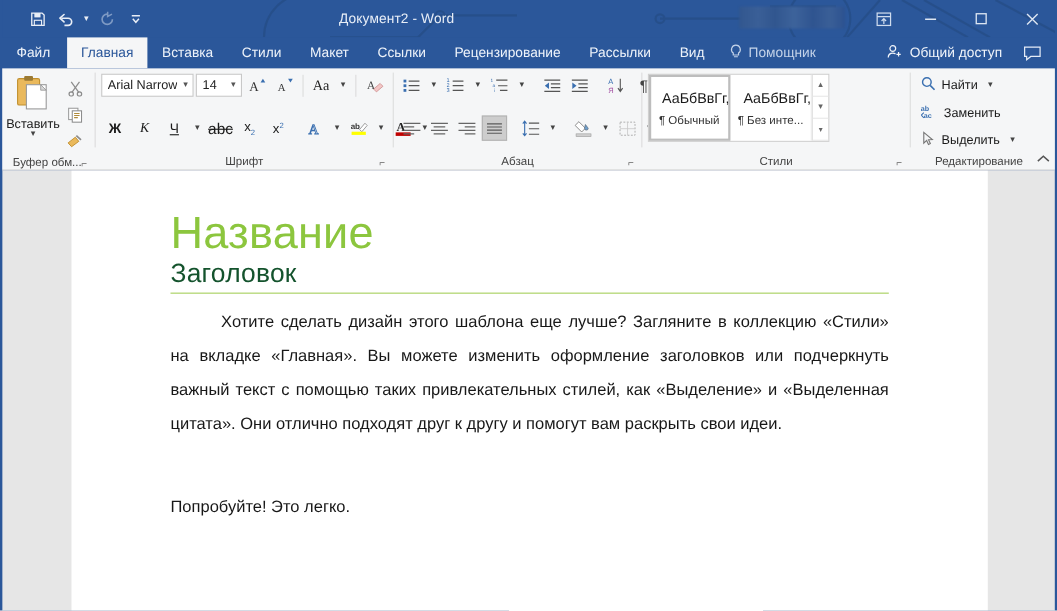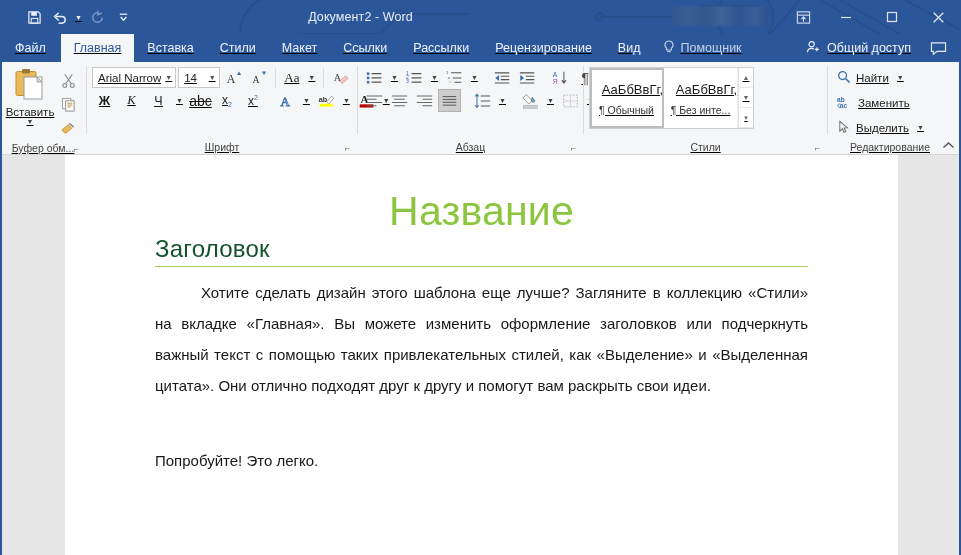--- a/index.html
+++ b/index.html
@@ -2,21 +2,21 @@
 <html><head>
 <meta charset="utf-8">
 <style>
   * { box-sizing: border-box; margin: 0; padding: 0; }
   html, body {
     width: 961px; height: 555px;
     overflow: hidden;
     font-family: "Liberation Sans", sans-serif;
     background: #e6e6e6;
   }
-  #app { position: relative; width: 961px; height: 555px; background: #2b579a; text-decoration: underline; }
+  #app { position: relative; width: 961px; height: 555px; background: #2b579a; }
 
   
   .titlebar {
     position: relative; height: 34px; background: #2b579a;
     display: flex; align-items: center; overflow: hidden;
   }
   .tb-deco { position: absolute; inset: 0; pointer-events: none; opacity: .55; }
   .qat { display: flex; align-items: center; gap: 2px; padding-left: 22px; position: relative; z-index: 3; }
   .qat-btn {
     width: 24px; height: 24px; display: flex; align-items: center; justify-content: center;
@@ -61,21 +61,21 @@
   .group-label span.t { display: block; line-height: 16px; }
   .glaunch { position: absolute; right: 4px; bottom: 1px; width: 11px; height: 11px; color: #666; font-size: 9px; line-height: 11px; }
   .gsep { width: 1px; background: #dcdcdc; margin: 4px 0 20px 0; }
 
   .big-btn { width: 56px; display: flex; flex-direction: column; align-items: center; gap: 1px; padding-top: 2px; }
   .big-btn .lbl { font-size: 11.5px; color: #222; }
   .big-btn .car { font-size: 7px; color: #444; line-height: 6px; }
   .mini-col { display: flex; flex-direction: column; gap: 1px; padding-top: 3px; }
   .mini-btn { width: 26px; height: 23px; display: flex; align-items: center; justify-content: center; }
 
-  .rowstack { display: flex; flex-direction: column; gap: 0; }
+  .rowstack { display: flex; flex-direction: column; gap: 16px; }
   .rrow { display: flex; align-items: center; gap: 2px; }
   .cmb { height: 21px; border: 1px solid #c8c8c8; background: #fff; display: flex; align-items: center;
          padding: 0 3px 0 5px; font-size: 11.5px; color: #222; }
   .cmb .v { flex: 1; white-space: nowrap; overflow: hidden; }
   .cmb .car { font-size: 7px; color: #555; padding-left: 4px; }
   .fbtn { height: 23px; min-width: 23px; padding: 0 3px; display: flex; align-items: center; justify-content: center;
           font-size: 12.5px; color: #1b1b1b; }
   .fbtn.active { background: #cdcdcd; border: 1px solid #b3b3b3; }
   .caret { font-size: 7px; color: #444; padding: 0 3px; }
   .vsep { width: 1px; height: 20px; background: #dcdcdc; margin: 0 3px; }
@@ -93,21 +93,21 @@
                     border-bottom: 1px solid #e8e8e8; }
 
   .edit-item { display: flex; align-items: center; gap: 5px; height: 21px; font-size: 11.5px; color: #1b1b1b; padding-left: 4px; }
   .edit-item .car { font-size: 7px; color: #444; margin-left: 3px; }
   .ribbon-collapse { position: absolute; right: 6px; bottom: 2px; font-size: 10px; color: #555; }
 
   
   .docarea { position: absolute; left: 2px; right: 2px; top: 155px; bottom: 0; background: #e6e6e6; overflow: hidden; }
   .page { position: absolute; left: 63px; top: 0; width: 833px; bottom: -40px; background: #fff; }
   .page-inner { padding: 20px 90px 0 90px; }
-  .doc-title { text-align: center; color: #8cc63e; font-size: 41px; font-weight: 400; line-height: 1.12;
+  .doc-title { text-align: left; color: #8cc63e; font-size: 41px; font-weight: 400; line-height: 1.12;
                margin-top: 14px; letter-spacing: .2px; }
   .doc-h1 { color: #14532d; font-size: 24px; font-weight: 400; letter-spacing: .2px; }
   .doc-rule { border-bottom: 1.6px solid #a5cf5a; margin-top: 3px; }
   .doc-p { text-align: justify; font-size: 15px; line-height: 31px; color: #181818; margin-top: 10px;
            font-family: "Liberation Sans", sans-serif; }
   .doc-p .ind { display: inline-block; width: 46px; }
   .doc-p2 { font-size: 15px; line-height: 31px; color: #181818; margin-top: 44px; }
   .frame-l, .frame-r { position: absolute; top: 0; bottom: 0; width: 2px; background: #2b579a; }
   .frame-l { left: 0; } .frame-r { right: 0; }
 </style>
@@ -191,22 +191,22 @@
     </div>
   </div>
 
   <div class="tabbar">
     <div class="tab file">Файл</div>
     <div class="tab active">Главная</div>
     <div class="tab">Вставка</div>
     <div class="tab">Стили</div>
     <div class="tab">Макет</div>
     <div class="tab">Ссылки</div>
+    <div class="tab">Рецензирование</div>
     <div class="tab">Рассылки</div>
-    <div class="tab">Рецензирование</div>
     <div class="tab">Вид</div>
     <div class="assistant">
       <span>
         <svg width="12" height="14" viewBox="0 0 12 14">
             <path d="M6 1a4 4 0 0 1 2.4 7.2V10H3.6V8.2A4 4 0 0 1 6 1z" fill="none" stroke="currentColor" stroke-width="1.1"></path>
             <path d="M4.2 11.6 H7.8" stroke="currentColor" stroke-width="1.1"></path>
           </svg>
       </span>
       <span>Помощник</span>
     </div>

